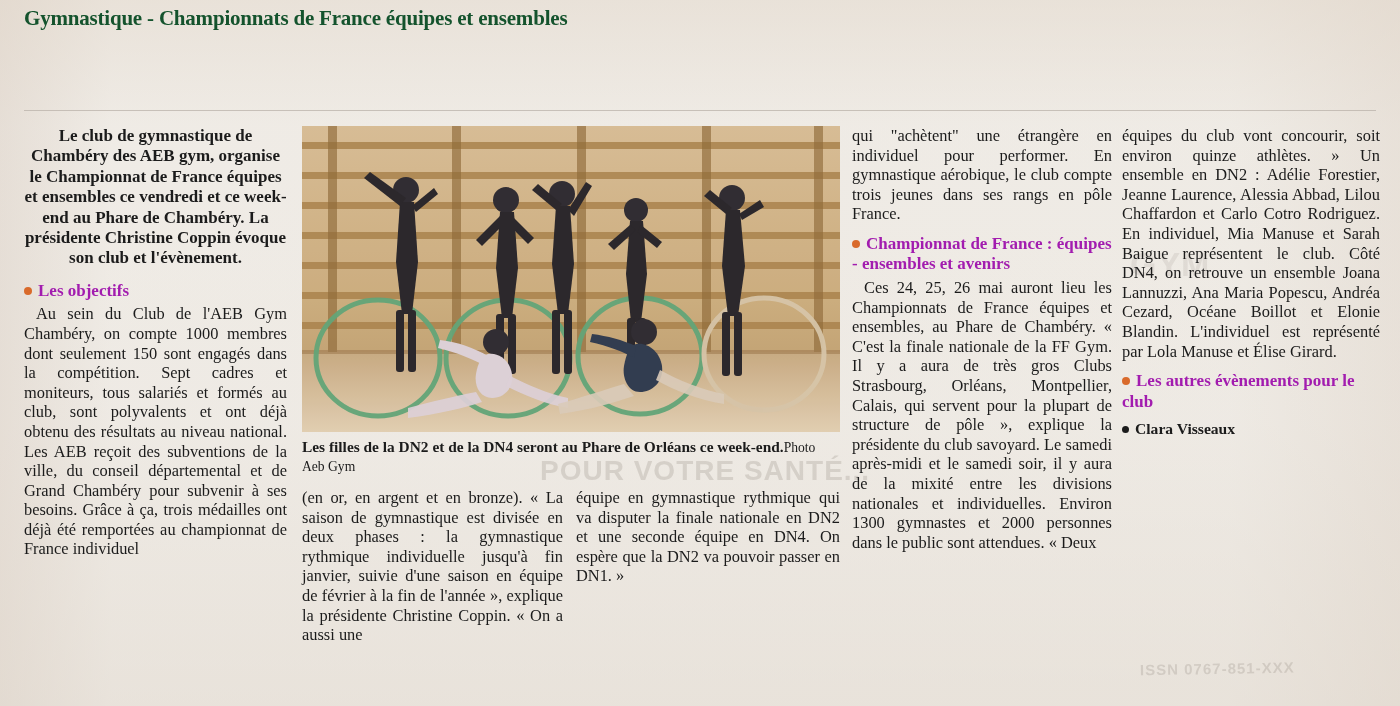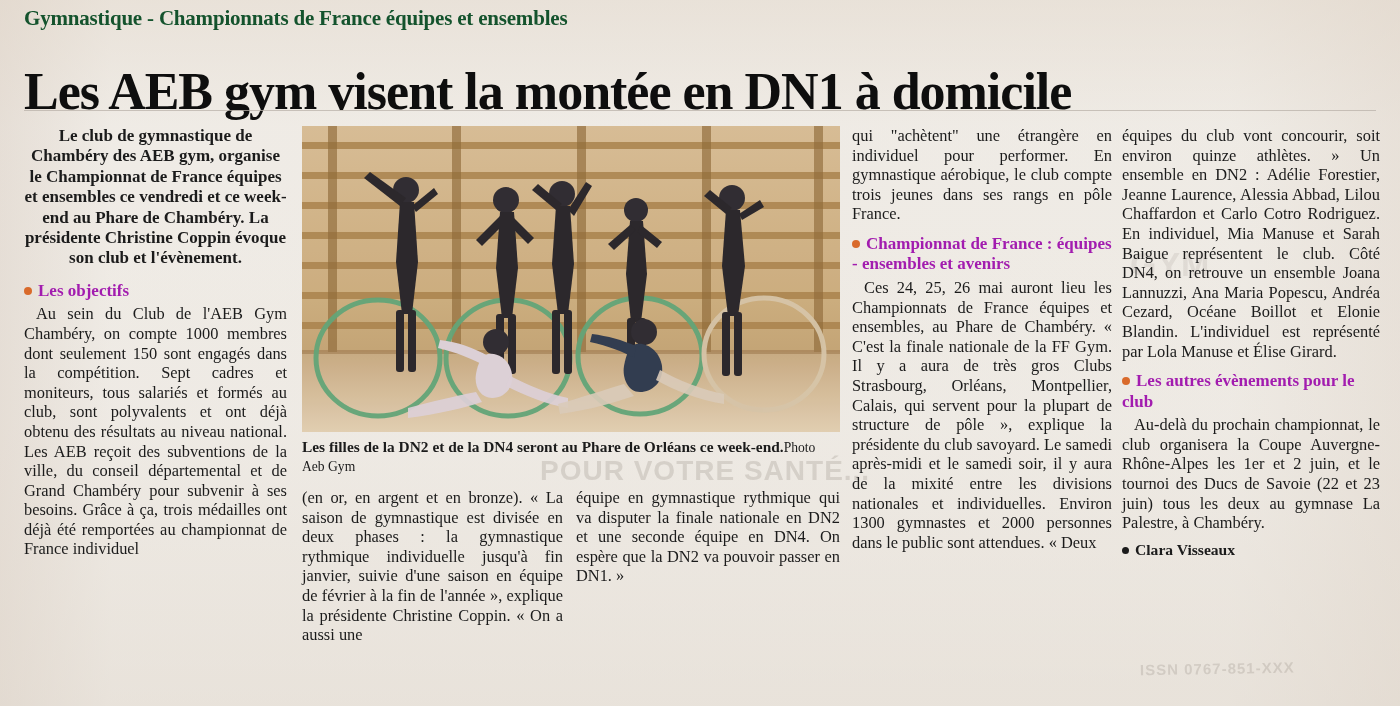--- a/index.html
+++ b/index.html
@@ -194,21 +194,20 @@
 <div class="paper"></div>
 
 <div class="page">
 
   <div class="ghost ghost-1">POUR VOTRE SANTÉ...</div>
   <div class="ghost ghost-2">ISSN 0767-851-XXX</div>
   <div class="ghost ghost-3">GYM</div>
 
   <div class="kicker">Gymnastique - Championnats de France équipes et ensembles</div>
 
-  <h1 class="headline">Les AEB gym visent la montée en DN1 à domicile</h1>
 
   <div class="rule"></div>
 
   <div class="cols">
 
     <div class="col col1">
       <div class="lede">Le club de gymnastique de Chambéry des AEB gym, organise le Championnat de France équipes et ensembles ce vendredi et ce week-end au Phare de Chambéry. La présidente Christine Coppin évoque son club et l'évènement.</div>
 
       <div class="subhead">
         <span class="bullet"></span><span>Les objectifs</span>
@@ -350,20 +349,19 @@
         <span class="bullet"></span><span>Championnat de France : équipes - ensembles et avenirs</span>
       </div>
       <p class="body-indent">Ces 24, 25, 26 mai auront lieu les Championnats de France équipes et ensembles, au Phare de Chambéry. « C'est la finale nationale de la FF Gym. Il y a aura de très gros Clubs Strasbourg, Orléans, Montpellier, Calais, qui servent pour la plupart de structure de pôle », explique la présidente du club savoyard. Le samedi après-midi et le samedi soir, il y aura de la mixité entre les divisions nationales et individuelles. Environ 1300 gymnastes et 2000 personnes dans le public sont attendues. « Deux</p>
     </div>
 
     <div class="col col5">
       <p>équipes du club vont concourir, soit environ quinze athlètes. » Un ensemble en DN2 : Adélie Forestier, Jeanne Laurence, Alessia Abbad, Lilou Chaffardon et Carlo Cotro Rodriguez. En individuel, Mia Manuse et Sarah Baigue représentent le club. Côté DN4, on retrouve un ensemble Joana Lannuzzi, Ana Maria Popescu, Andréa Cezard, Océane Boillot et Elonie Blandin. L'individuel est représenté par Lola Manuse et Élise Girard.</p>
       <div class="subhead">
         <span class="bullet"></span><span>Les autres évènements pour le club</span>
       </div>
-      <p class="body-indent">Au-delà du prochain championnat, le club organisera la Coupe Auvergne-Rhône-Alpes les 1er et 2 juin, et le tournoi des Ducs de Savoie (22 et 23 juin) tous les deux au gymnase La Palestre, à Chambéry.</p>
       <div class="signature">
         <span class="bullet small"></span><span>Clara Visseaux</span>
       </div>
     </div>
 
   </div>
 </div>
 
 </body></html>

